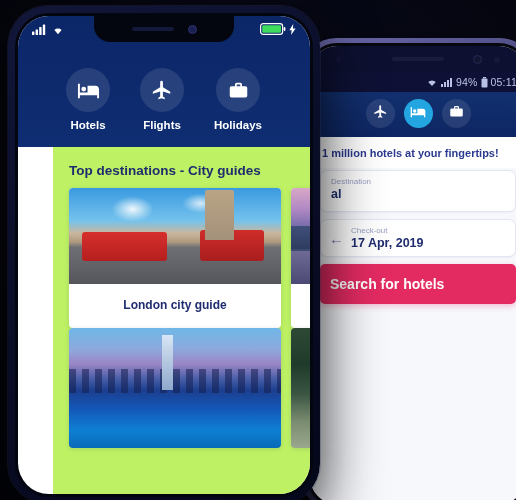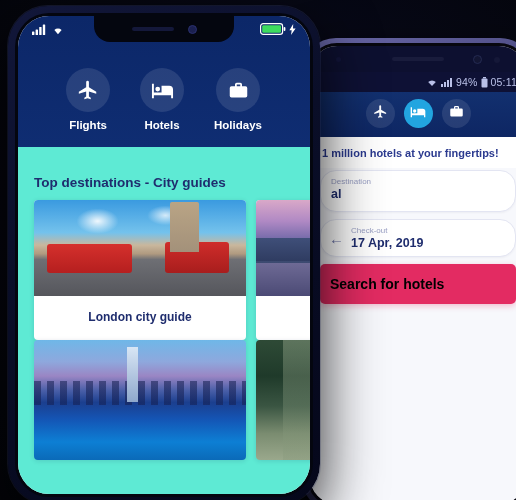--- a/index.html
+++ b/index.html
@@ -128,21 +128,21 @@
     background: #f7f8fc;
     padding: 2px 10px 10px 10px;
     display: flex;
     flex-direction: column;
     gap: 7px;
     flex: 1;
   }
   .fld {
     background: #ffffff;
     border: 1px solid #e3e5f2;
-    border-radius: 16px;
+    border-radius: 7px;
     padding: 6px 10px;
     box-shadow: 0 1px 2px rgba(30,30,70,0.05);
   }
   .fld .lab {
     font-size: 8px;
     color: #9aa0c4;
     margin-bottom: 1px;
     white-space: nowrap;
   }
   .fld .val {
@@ -160,21 +160,21 @@
     transform: translateY(-50%);
     color: #6c74a8;
     font-size: 15px;
     line-height: 1;
   }
   .date-right { padding-left: 30px !important; }
   .guests .val { font-weight: 600; }
 
   .search-btn {
     background: #e32b62;
-    color: #000000;
+    color: #ffffff;
     border: none;
     border-radius: 5px;
     padding: 12px 10px;
     font-size: 14px;
     font-weight: 700;
     font-family: "Liberation Sans", sans-serif;
     text-align: left;
     cursor: pointer;
     box-shadow: 0 2px 6px rgba(227,43,98,0.3);
   }
@@ -259,24 +259,25 @@
     display: flex; align-items: center; justify-content: center;
   }
   .l-tab .circ svg { fill: #ffffff; }
   .l-tab .lbl {
     color: #ffffff;
     font-size: 11.5px;
     font-weight: 600;
   }
 
   .l-body {
-    background: #5eead4;
+    background: #bef264;
     flex: 1;
     overflow: hidden;
-    padding-top: 14px;
+    padding-top: 2px;
+    margin-left: 35px;
   }
   .sec-title {
     color: #1f2d6e;
     font-size: 13.5px;
     font-weight: 700;
     padding: 14px 16px 10px 16px;
   }
   .card-row {
     display: flex;
     gap: 10px;
@@ -520,33 +521,33 @@
                 <svg width="7" height="11" viewBox="0 0 7 11">
                     <path d="M4.2 0 L0.4 6.2h2.3L2 11 6.6 4.4H4z" fill="#ffffff"></path>
                   </svg>
               </span>
             </div>
           </div>
 
           <div class="l-tabs">
             <div class="l-tab">
               <span class="circ">
+                <svg width="23" height="23" viewBox="0 0 24 24">
+                    <path d="M7 13a2.5 2.5 0 1 0 0-5 2.5 2.5 0 0 0 0 5zm12-6h-8v7H3V5H1v15h2v-3h18v3h2v-9a4 4 0 0 0-4-4z"></path>
+                  </svg>
+              </span>
+              <span class="lbl">Hotels</span>
+            </div>
+            <div class="l-tab">
+              <span class="circ">
                 <svg width="22" height="22" viewBox="0 0 24 24">
                     <path d="M21 16v-2l-8-5V3.5a1.5 1.5 0 0 0-3 0V9l-8 5v2l8-2.5V19l-2 1.5V22l3.5-1 3.5 1v-1.5L13 19v-5.5z"></path>
                   </svg>
               </span>
               <span class="lbl">Flights</span>
-            </div>
-            <div class="l-tab">
-              <span class="circ">
-                <svg width="23" height="23" viewBox="0 0 24 24">
-                    <path d="M7 13a2.5 2.5 0 1 0 0-5 2.5 2.5 0 0 0 0 5zm12-6h-8v7H3V5H1v15h2v-3h18v3h2v-9a4 4 0 0 0-4-4z"></path>
-                  </svg>
-              </span>
-              <span class="lbl">Hotels</span>
             </div>
             <div class="l-tab">
               <span class="circ">
                 <svg width="21" height="21" viewBox="0 0 24 24">
                     <path d="M20 7h-4V5a2 2 0 0 0-2-2h-4a2 2 0 0 0-2 2v2H4a2 2 0 0 0-2 2v9a2 2 0 0 0 2 2h16a2 2 0 0 0 2-2V9a2 2 0 0 0-2-2zm-6 0h-4V5h4z"></path>
                   </svg>
               </span>
               <span class="lbl">Holidays</span>
             </div>
           </div>

